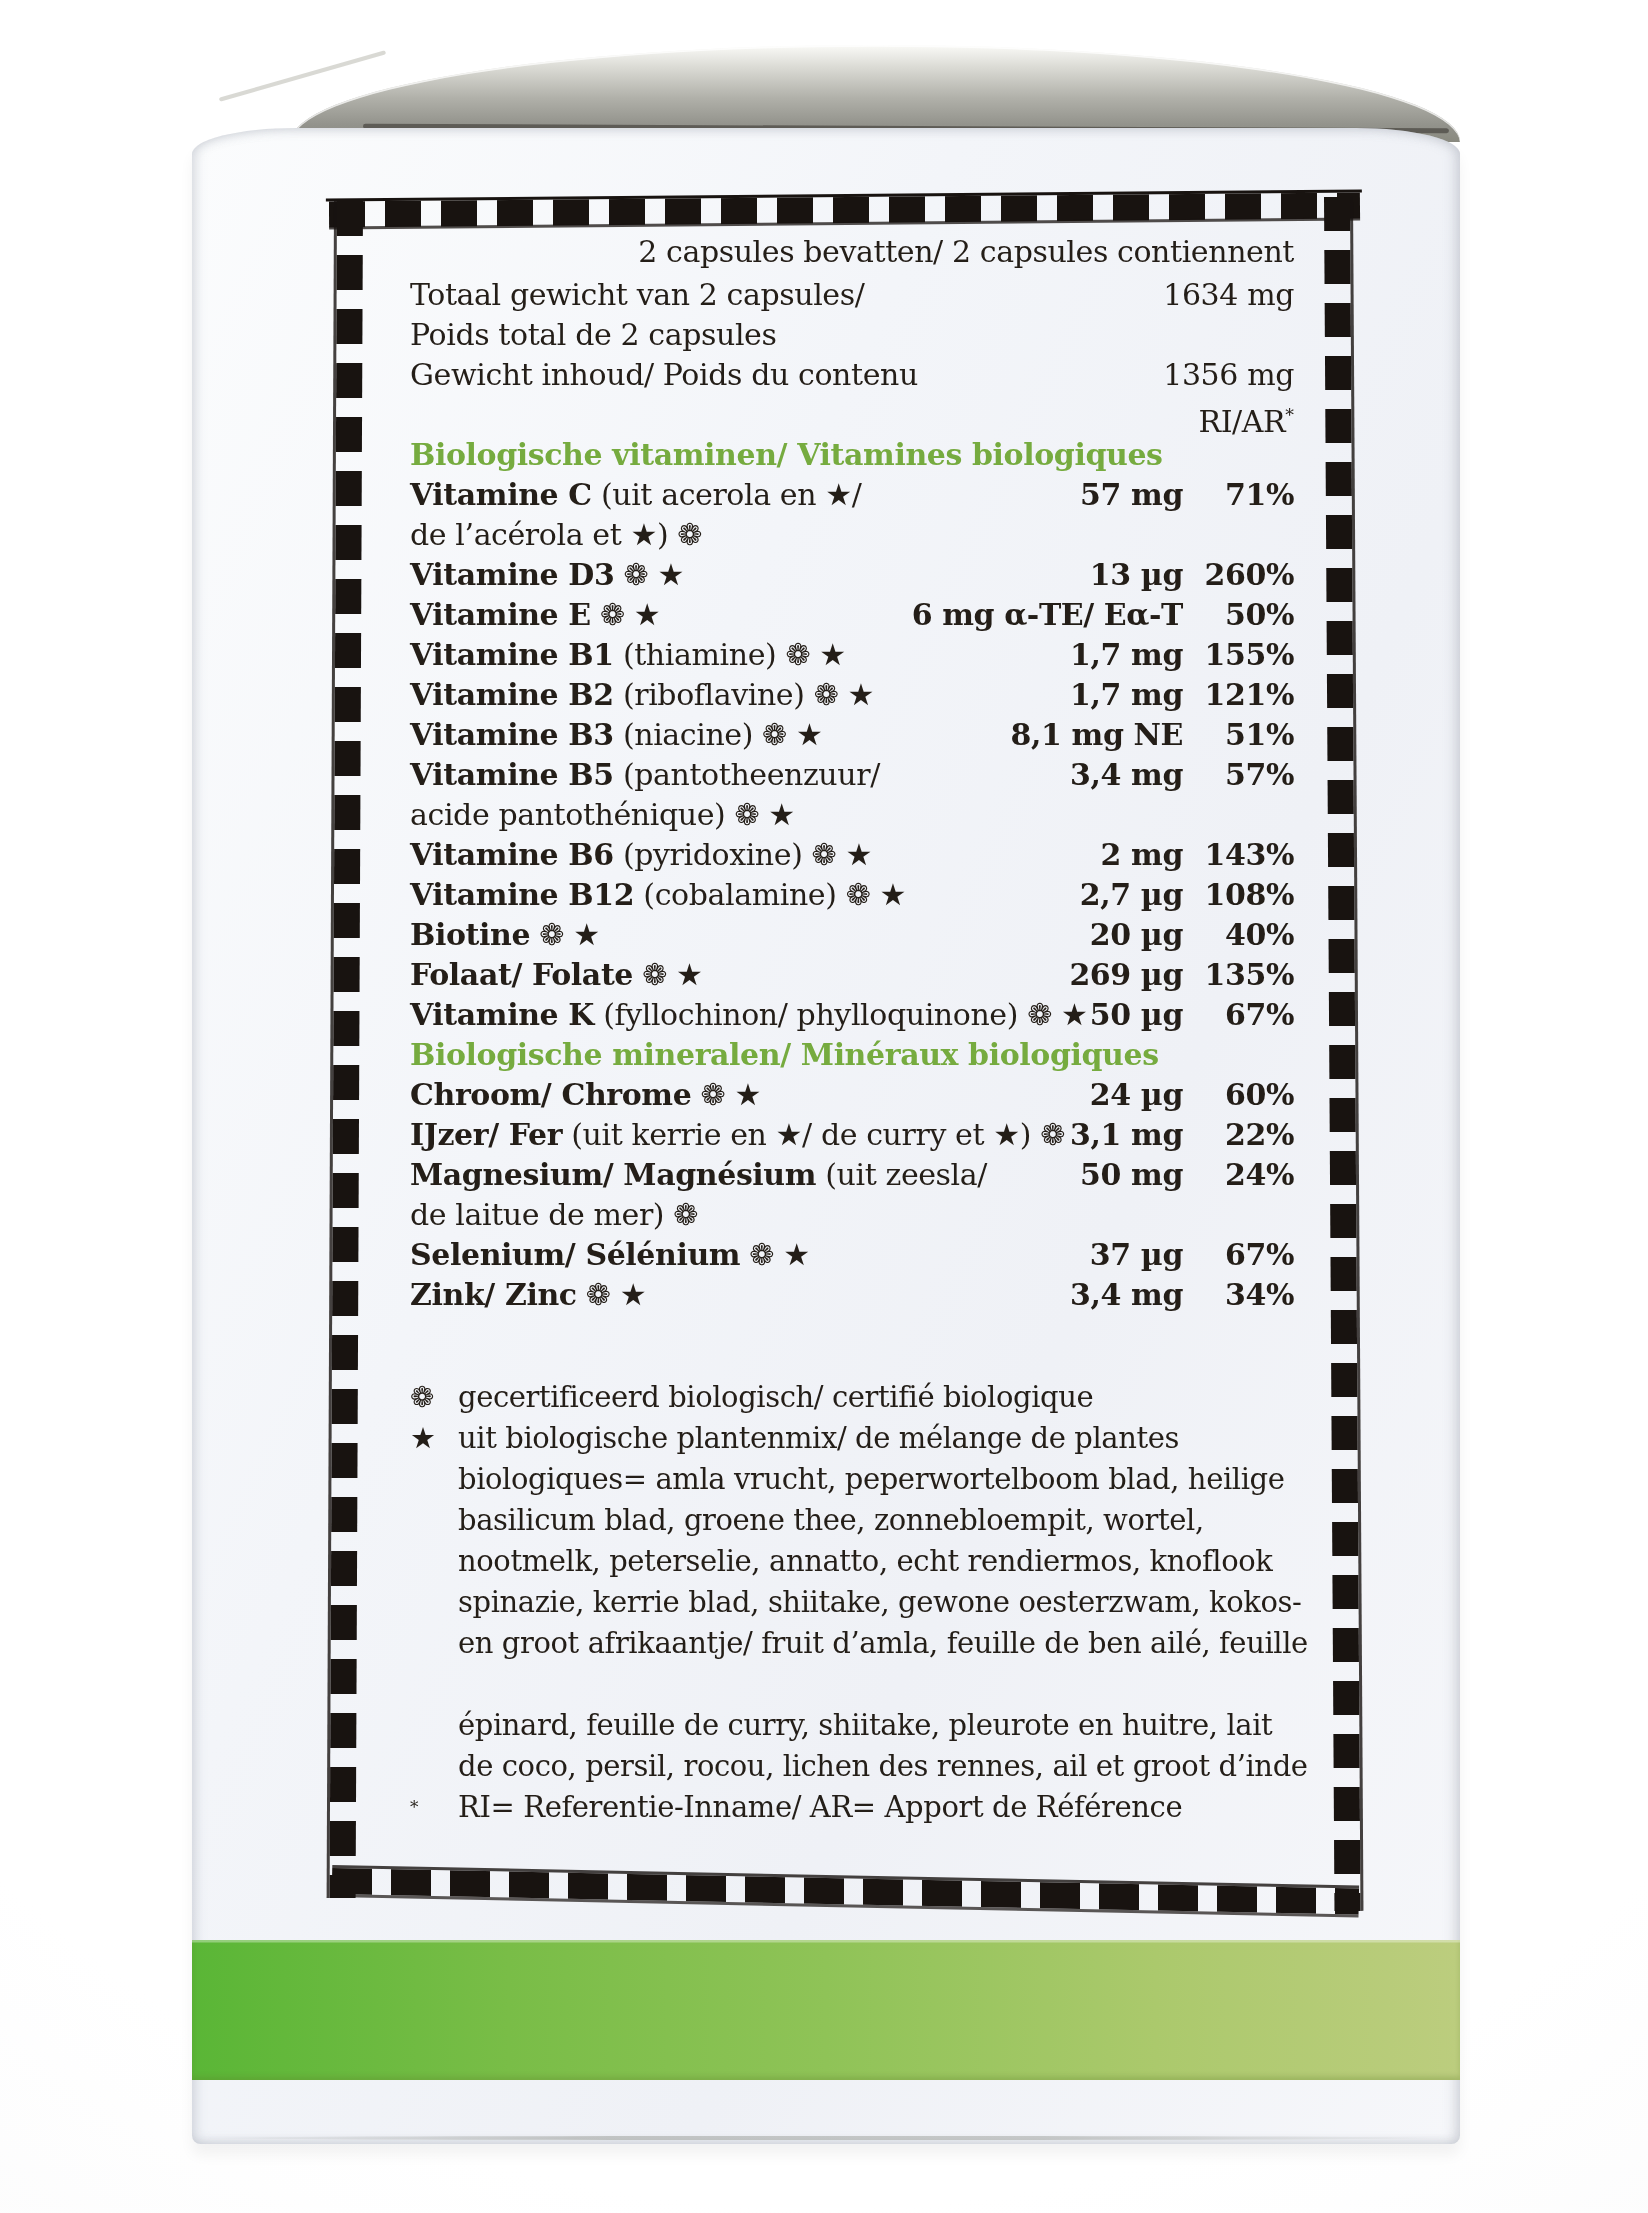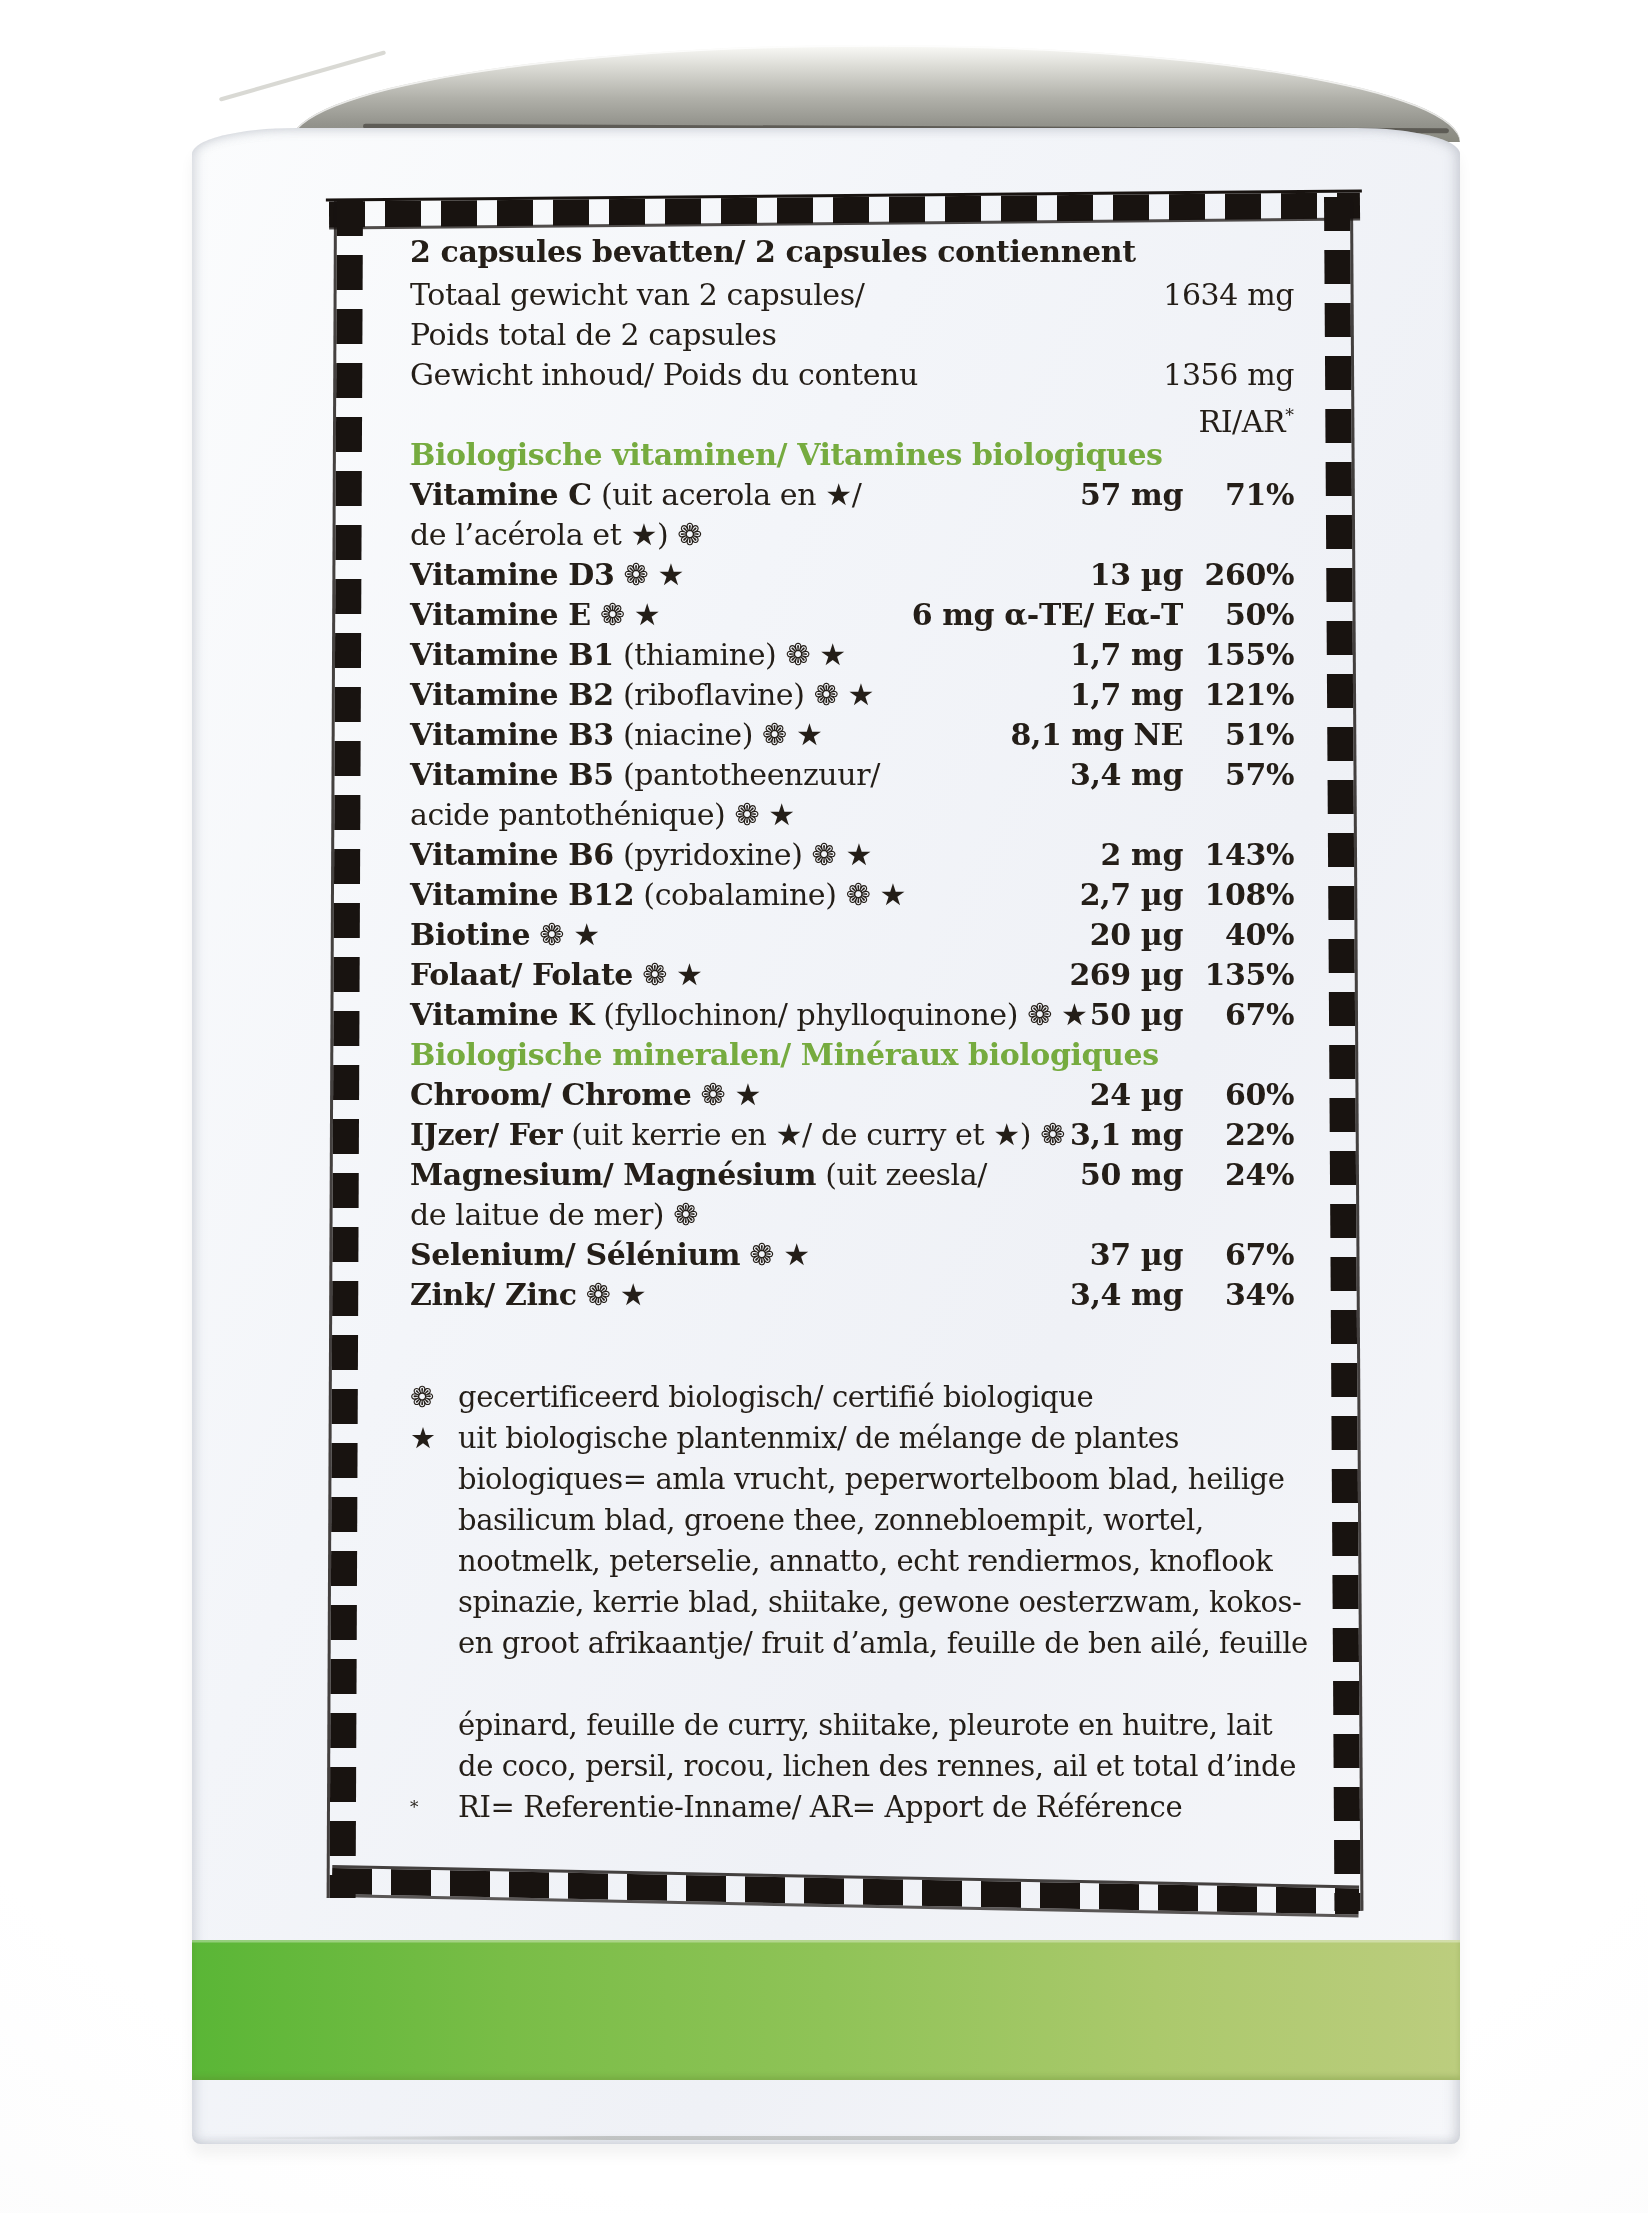--- a/index.html
+++ b/index.html
@@ -67,21 +67,21 @@
   .f-right{
     right:1.7px;top:0;width:26px;height:1714px;transform:rotate(-0.35deg);transform-origin:center top;
     background:repeating-linear-gradient(180deg,var(--border_ink) 0 34px,transparent 34px 53px);
   }
   .f-right::before{content:"";position:absolute;top:0;bottom:0;right:-2.6px;width:2.6px;background:var(--border_ink);opacity:.8;}
   
   .content{
     position:absolute;left:71px;top:35px;width:884px;
     font-size:30px;line-height:40px;letter-spacing:-0.4px;
   }
-  .title{font-weight:bold;height:43px;white-space:nowrap;}
+  .title{font-weight:normal;height:43px;white-space:nowrap;text-align:right;}
   .row{display:flex;height:40px;white-space:nowrap;align-items:baseline;}
   .row.heading{color:var(--heading_green);font-weight:bold;}
   .c-name b{font-weight:bold;}
   .c-amt{margin-left:auto;font-weight:bold;}
   .c-pct{width:111px;text-align:right;font-weight:bold;flex:none;}
   .c-val{margin-left:auto;font-weight:normal;text-align:center;}
   sup{font-size:58%;vertical-align:super;letter-spacing:0;}
   .footnotes{margin-top:62px;font-size:29px;line-height:41px;}
   .fn-line{display:flex;height:41px;white-space:nowrap;}
   .fn-sym{width:48px;flex:none;}
@@ -258,21 +258,21 @@
             </div>
             <div class="fn-line">
               <span class="fn-sym"></span>
             </div>
             <div class="fn-line">
               <span class="fn-sym"></span>
               <span class="fn-text">épinard, feuille de curry, shiitake, pleurote en huitre, lait</span>
             </div>
             <div class="fn-line">
               <span class="fn-sym"></span>
-              <span class="fn-text">de coco, persil, rocou, lichen des rennes, ail et total d’inde</span>
+              <span class="fn-text">de coco, persil, rocou, lichen des rennes, ail et groot d’inde</span>
             </div>
             <div class="fn-line">
               <span class="fn-sym"><sup>*</sup></span>
               <span class="fn-text">RI= Referentie-Inname/ AR= Apport de Référence</span>
             </div>
           </div>
       </div>
     </div>
 
     <div class="band"></div>

